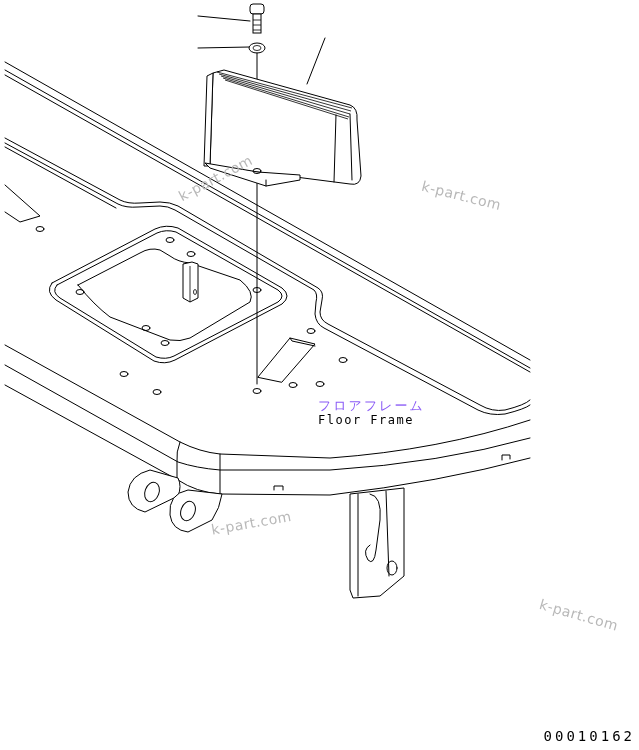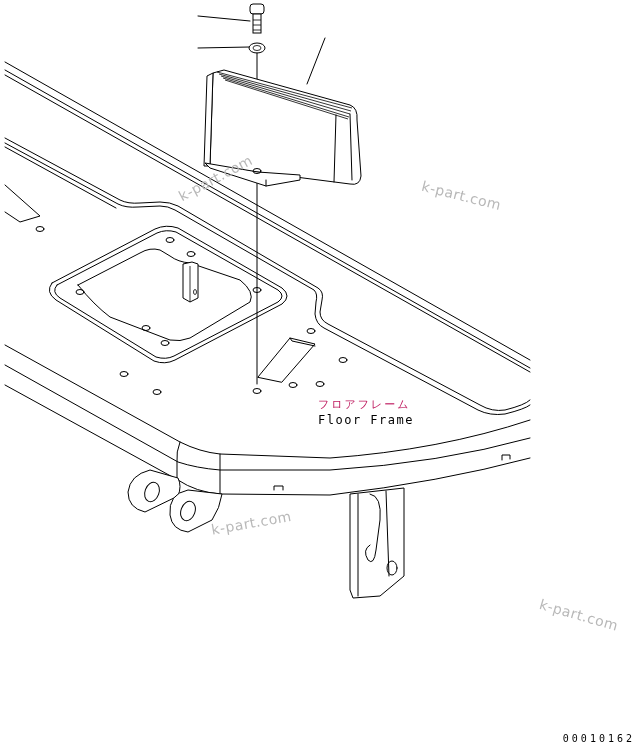--- a/index.html
+++ b/index.html
@@ -1,28 +1,28 @@
 <!DOCTYPE html>
 <html><head>
 <meta charset="utf-8">
 <style>
   html, body { margin: 0; padding: 0; background: #ffffff; }
   body { width: 639px; height: 750px; overflow: hidden; position: relative; font-family: "DejaVu Sans Mono", monospace; }
   #diagram { position: absolute; left: 0; top: 0; width: 639px; height: 750px; }
   svg .ln { fill: none; stroke: #000; stroke-width: 1; stroke-linejoin: round; stroke-linecap: round; }
   svg .thin { fill: none; stroke: #000; stroke-width: 0.8; }
   svg .fillw { fill: #fff; stroke: #000; stroke-width: 1; }
-  .label-jp { position: absolute; left: 318px; top: 397px; font-size: 11px; letter-spacing: 2px; color: #be185d; font-family: Liberation Serif, serif; }
+  .label-jp { position: absolute; left: 318px; top: 397px; font-size: 13px; letter-spacing: 2px; color: #8b5cf6; font-family: Liberation Serif, serif; }
   .label-en { position: absolute; left: 318px; top: 413px; font-size: 12px; letter-spacing: 1.5px; color: #000; font-family: "DejaVu Sans Mono", monospace; }
   .watermark { position: absolute; color: #b8b8b8; font-family: "DejaVu Sans", sans-serif; font-size: 14px; white-space: nowrap; transform-origin: left top; letter-spacing: 0.5px; }
   .wm1 { left: 424px; top: 178px; transform: rotate(14deg); }
   .wm2 { left: 176px; top: 190px; transform: rotate(-28deg); }
   .wm3 { left: 210px; top: 522px; transform: rotate(-10deg); }
   .wm4 { left: 542px; top: 596px; transform: rotate(16deg); }
-  .figno { position: absolute; right: 4px; bottom: 6px; font-size: 10px; letter-spacing: 3px; color: #000; font-family: "DejaVu Sans Mono", monospace; }
+  .figno { position: absolute; right: 4px; bottom: 6px; font-size: 14px; letter-spacing: 3px; color: #000; font-family: "DejaVu Sans Mono", monospace; }
 </style>
 </head>
 <body>
 
 <svg id="diagram" viewBox="0 0 639 750" xmlns="http://www.w3.org/2000/svg">
 
   <g>
     <line class="ln" x1="198" y1="16" x2="250" y2="21"></line>
     <line class="ln" x1="198" y1="48" x2="250" y2="47"></line>
     <line class="ln" x1="325" y1="38" x2="307" y2="84"></line>

